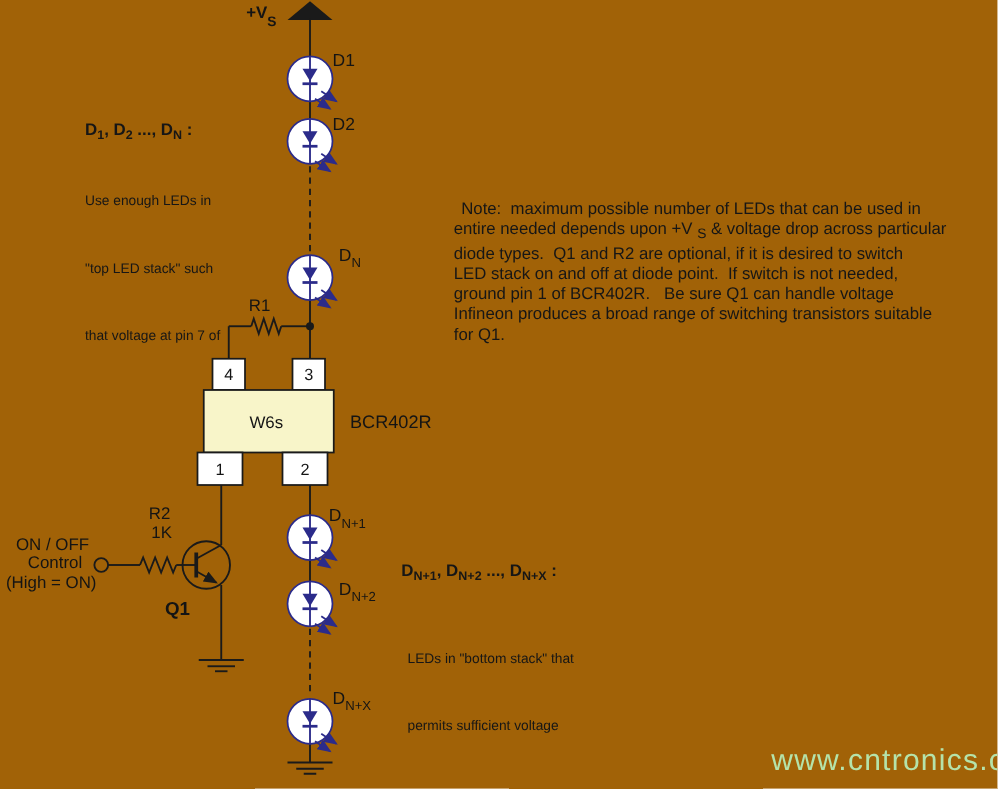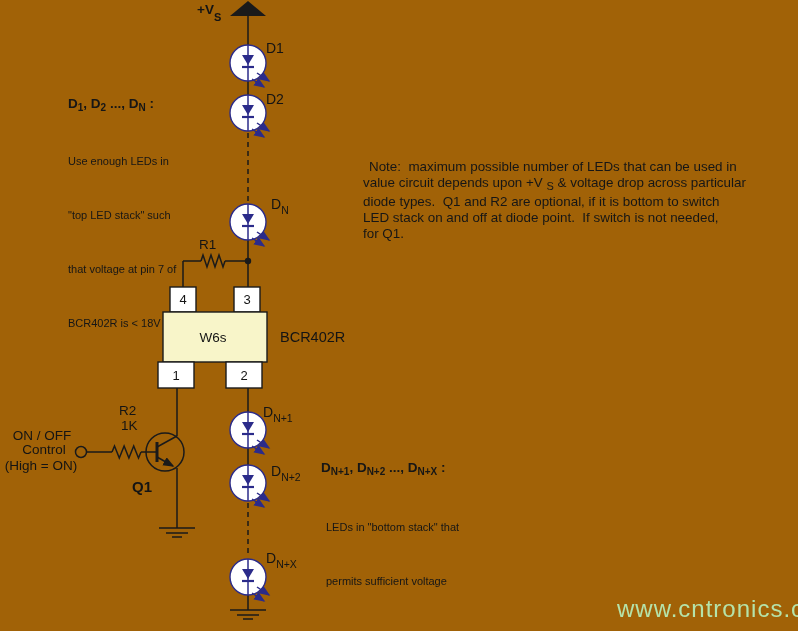--- a/index.html
+++ b/index.html
@@ -136,32 +136,33 @@
       <line x1="237" y1="615" x2="259" y2="615" class="wire"></line>
       <line x1="243" y1="619" x2="253" y2="619" class="wire"></line>
     </g>
   </svg>
 
   <div class="lheading" style="left:68px;top:84px;margin-top:12px;"><span>D</span><sub>1</sub><span>, D</span><sub>2</sub><span> ..., D</span><sub>N</sub><span> :</span></div>
   <div class="tblock para" style="left:68px;top:116px;">
     <div>Use enough LEDs in</div>
     <div>"top LED stack" such</div>
     <div>that voltage at pin 7 of</div>
-    <div>BCR402R is &lt; 18V</div>
   </div>
 
   <div class="tblock" style="left:363px;top:131px;width:434px;margin-top:28px;">
     <div class="nline ind">Note:  maximum possible number of LEDs that can be used in</div>
-    <div class="nline"><span>value circuit depends upon +V </span><sub class="nsub">S</sub><span> &amp; voltage drop across particular</span></div>
-    <div class="nline">diode types.  Q1 and R2 are optional, if it is bottom to switch</div>
+    <div class="nline"><span>entire needed depends upon +V </span><sub class="nsub">S</sub><span> &amp; voltage drop across particular</span></div>
+    <div class="nline">diode types.  Q1 and R2 are optional, if it is desired to switch</div>
     <div class="nline">LED stack on and off at diode point.  If switch is not needed,</div>
+    <div class="nline">ground pin 1 of BCR402R.   Be sure Q1 can handle voltage</div>
+    <div class="nline">Infineon produces a broad range of switching transistors suitable</div>
     <div class="nline">for Q1.</div>
   </div>
 
-  <div class="lheading" style="left:321px;top:460px;"><span>D</span><sub>N+1</sub><span>, D</span><sub>N+2</sub><span> ..., D</span><sub>N+X</sub><span> :</span></div>
+  <div class="lheading" style="left:321px;top:449px;"><span>D</span><sub>N+1</sub><span>, D</span><sub>N+2</sub><span> ..., D</span><sub>N+X</sub><span> :</span></div>
   <div class="tblock para" style="left:326px;top:482px;">
     <div>LEDs in "bottom stack" that</div>
     <div>permits sufficient voltage</div>
     
     
   </div>
 
   <div id="watermark">www.cntronics.com</div>
 </div>
 

